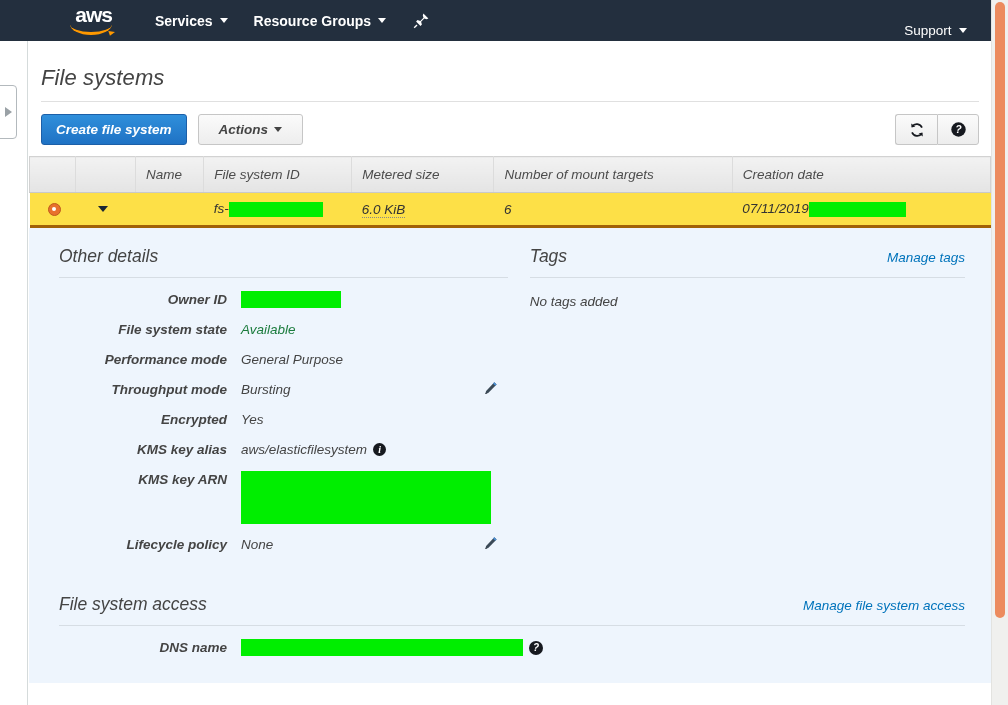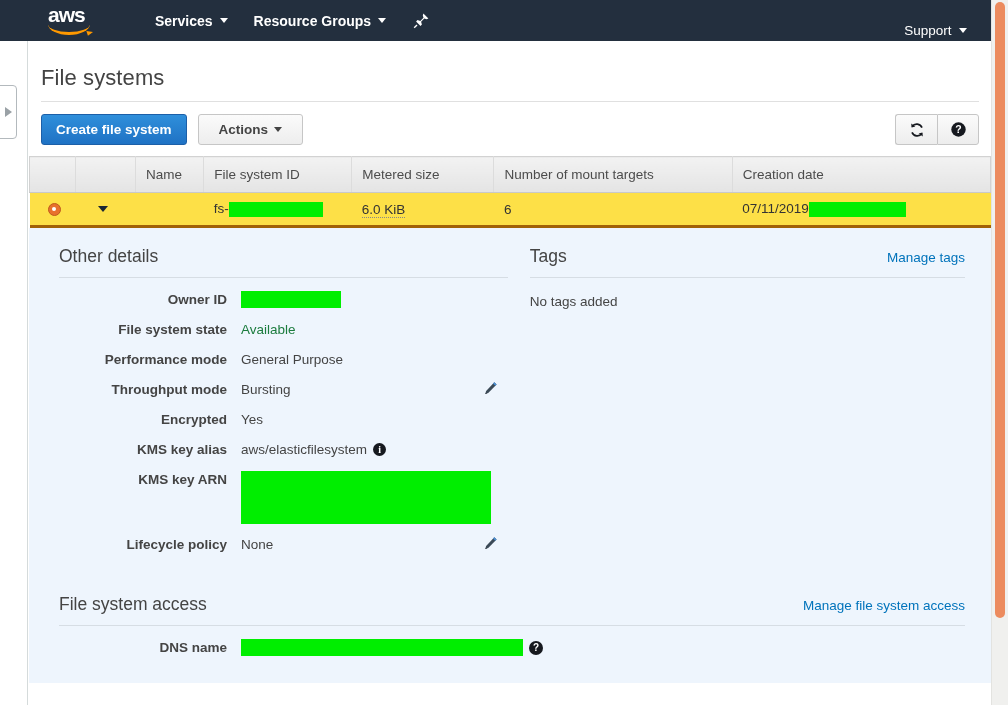--- a/index.html
+++ b/index.html
@@ -20,21 +20,21 @@
     background: #232f3e;
     display: flex; align-items: center;
     color: #ffffff;
     z-index: 40;
   }
   .nav-logo {
     width: 64px; height: 30px;
     margin-left: 48px; margin-right: 30px;
     position: relative;
     display: flex; flex-direction: column;
-    align-items: flex-start; justify-content: flex-start;
+    align-items: flex-end; justify-content: flex-start;
   }
   .nav-logo .aws-text {
     font-family: "Liberation Sans", sans-serif;
     font-weight: bold; font-size: 21px;
     letter-spacing: -1px; line-height: 17px;
     color: #ffffff;
   }
   .nav-logo .smile {
     width: 42px; height: 13px;
     margin-top: -1px;
@@ -91,20 +91,21 @@
     border-bottom: 5px solid transparent;
     border-left: 7px solid #9aa1a6;
   }
 
   
   .content {
     position: absolute; top: 41px; left: 29px;
     width: 962px; height: 664px;
     background: #ffffff;
     overflow: hidden;
+    font-style: italic;
   }
   .page-title {
     font-size: 22px; font-weight: normal; color: #444444;
     padding: 24px 0 10px 12px;
     letter-spacing: 0.1px;
   }
   .title-rule {
     height: 1px; background: #e0e0e0;
     margin: 0 12px 0 12px;
   }

